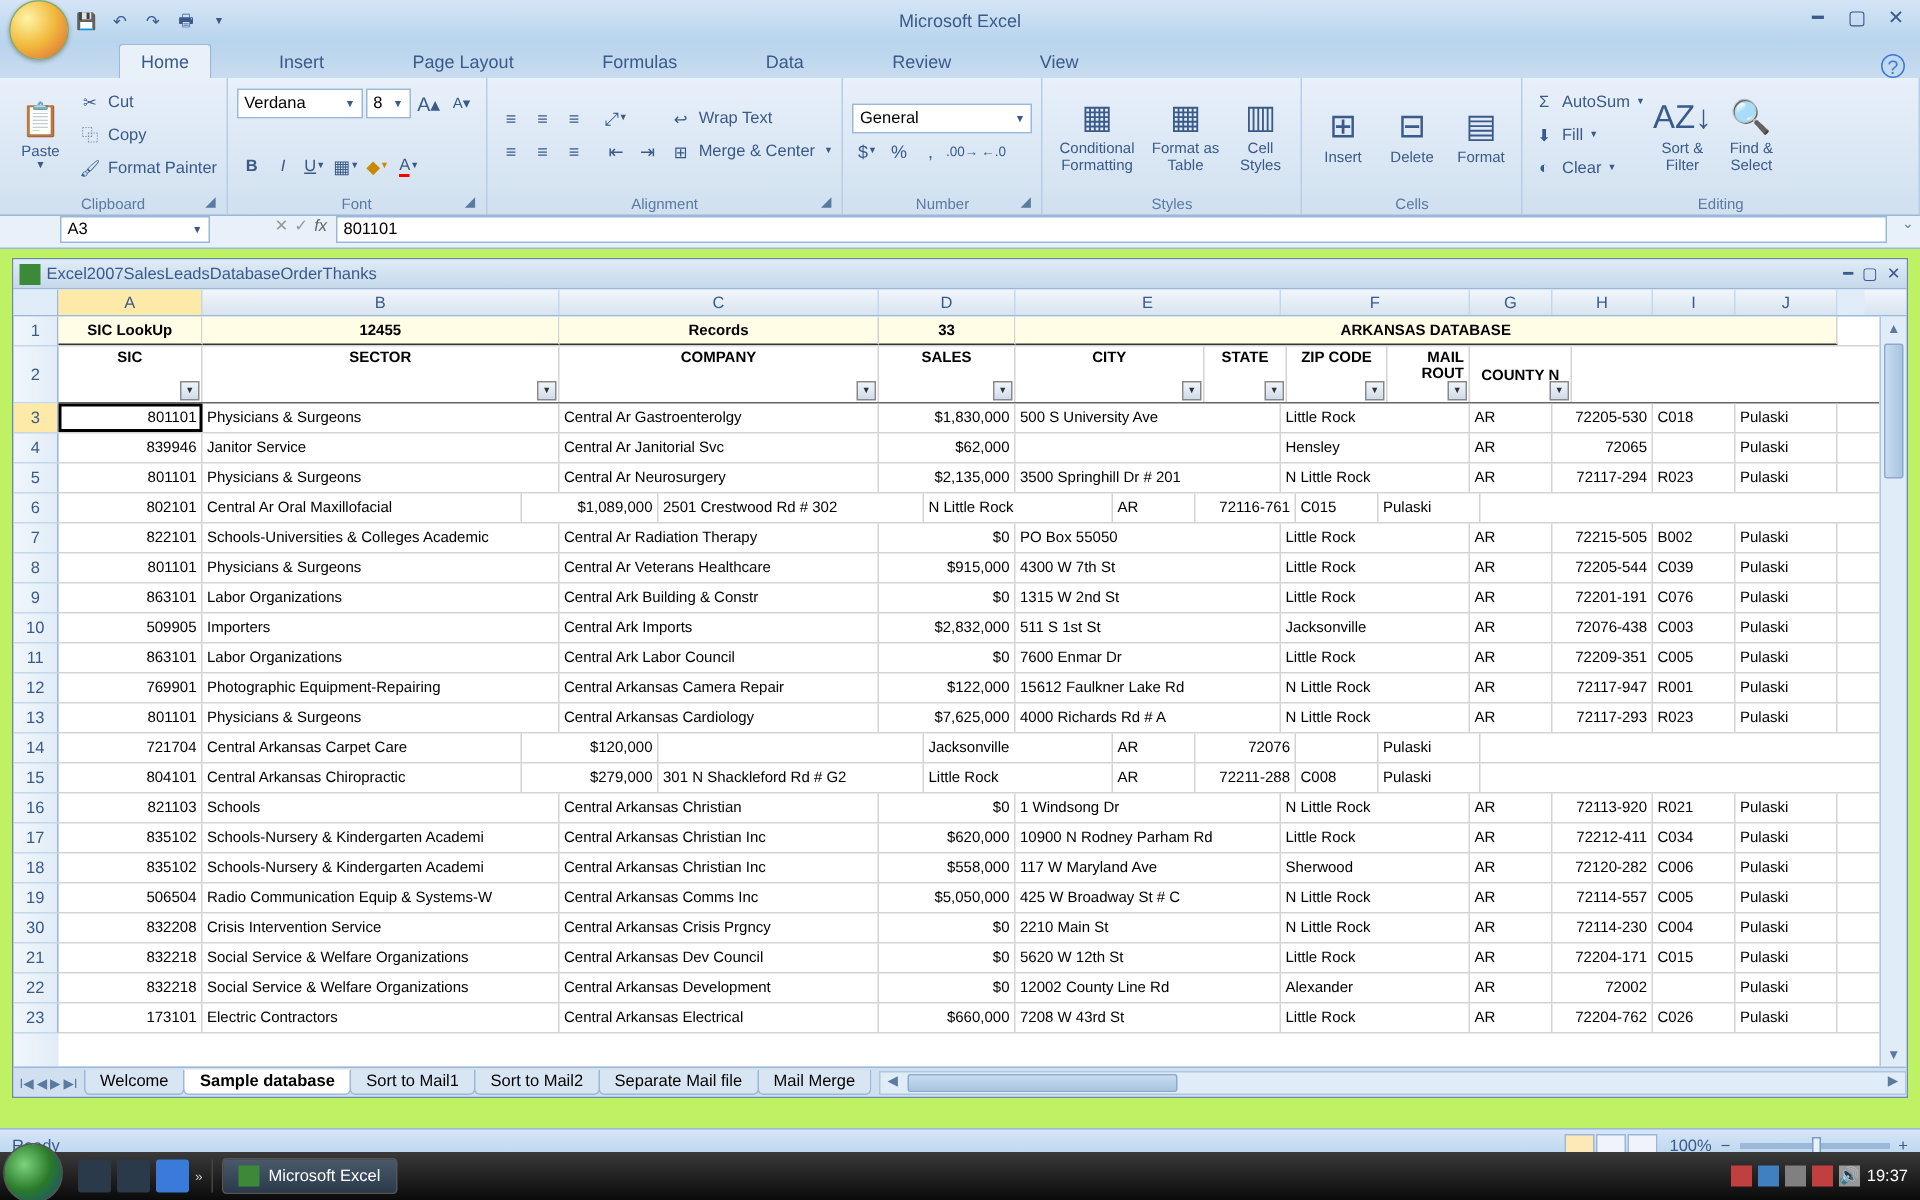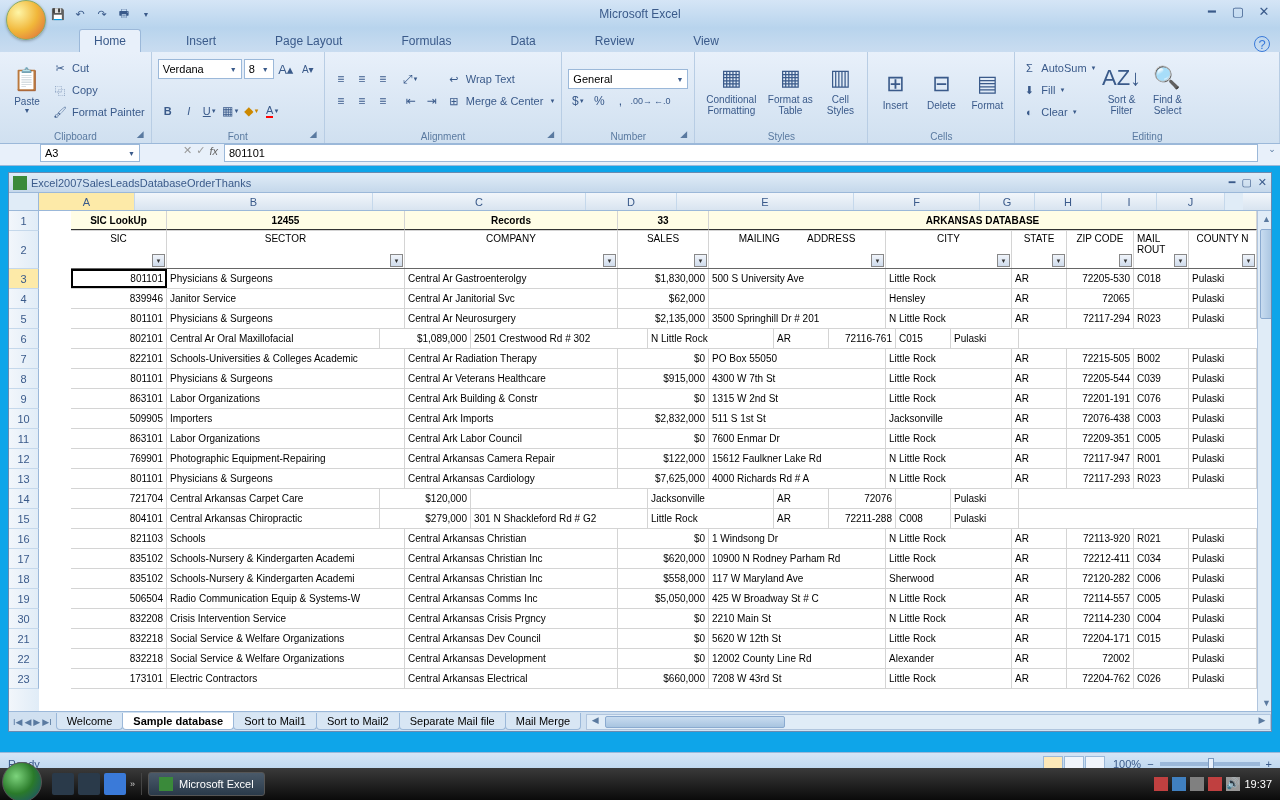--- a/index.html
+++ b/index.html
@@ -47,47 +47,47 @@
 
 .formula-bar { height: 22px; background: #e8f0fa; border-bottom: 1px solid #9bb8d9; display: flex; align-items: flex-start; }
 .name-box { width: 100px; background: white; border: 1px solid #9bb8d9; margin: 0 3px 0 40px; padding: 2px 4px; display: flex; align-items: center; }
 .name-box .dd-arrow { margin-left: auto; }
 .fx-area { display: flex; align-items: center; gap: 4px; margin-left: 40px; }
 .fx-btn { font-style: italic; color: #666; }
 .formula-input { flex: 1; background: white; border: 1px solid #9bb8d9; margin: 0 6px; padding: 2px 4px; height: 18px; }
 .expand-fb { width: 16px; font-size: 9px; color: #5a7aa0; text-align: center; }
 
 
-.doc-area { background: #0ea5e9; padding: 6px 8px; height: 586px; }
+.doc-area { background: #bef264; padding: 6px 8px; height: 586px; }
 .workbook-window { background: white; border: 1px solid #6a8ab0; height: 560px; display: flex; flex-direction: column; }
 .workbook-title { height: 20px; background: linear-gradient(to bottom, #e0ecf7, #c5d8eb); border-bottom: 1px solid #9bb8d9; display: flex; align-items: center; padding: 0 4px; color: #3a5a8a; font-size: 11px; }
 .workbook-title .xl-icon { width: 14px; height: 14px; margin-right: 4px; display:inline-block; background: #3a8a3a; }
 .wb-controls { margin-left: auto; display: flex; gap: 6px; font-size: 12px; }
 
 
 .grid-container { flex: 1; display: flex; flex-direction: column; overflow: hidden; position: relative; }
 .col-headers { display: flex; height: 18px; background: linear-gradient(to bottom, #f2f6fb, #d8e4f0); border-bottom: 1px solid #9bb8d9; flex-shrink: 0; }
 .corner { width: 30px; border-right: 1px solid #9bb8d9; background: #e0ecf7; }
 .col-header { border-right: 1px solid #c5d8eb; display: flex; align-items: center; justify-content: center; color: #3a5a8a; font-size: 11px; }
 .col-header.sel { background: #fdeaa8; }
 
 .grid-body { flex: 1; overflow: hidden; display: flex; }
 .row-headers { width: 30px; flex-shrink: 0; background: linear-gradient(to right, #f2f6fb, #e0ecf7); }
 .row-header { height: 20px; border-bottom: 1px solid #c5d8eb; border-right: 1px solid #9bb8d9; display: flex; align-items: center; justify-content: center; color: #3a5a8a; font-size: 11px; }
 .row-header.sel { background: #fdeaa8; }
 
-.cells { flex: 1; position: relative; margin-left: 32px; }
+.cells { flex: 1; position: relative; }
 .row { display: flex; height: 20px; border-bottom: 1px solid #d4d4d4; }
 .cell { border-right: 1px solid #d4d4d4; padding: 0 3px; display: flex; align-items: center; font-family: Verdana, sans-serif; font-size: 10px; overflow: hidden; white-space: nowrap; }
 .cell.right { justify-content: flex-end; }
 .cell.center { justify-content: center; }
 .cell.bold { font-weight: bold; }
 
 .row.hdr .cell { background: #fffde6; border-bottom: 1px solid #333; font-weight: bold; }
-.row.hdr2 .cell { font-weight: normal; text-align: left; justify-content: center; position: relative; }
+.row.hdr2 .cell { font-weight: bold; text-align: right; justify-content: center; position: relative; }
 .filter-btn { position: absolute; right: 1px; bottom: 1px; width: 13px; height: 13px; background: linear-gradient(#f0f4fa, #d0dcec); border: 1px solid #888; display: flex; align-items: center; justify-content: center; font-size: 6px; color: #333; }
 .active-cell { outline: 2px solid #000; outline-offset: -2px; }
 
 .vscroll { width: 18px; background: #e0ecf7; border-left: 1px solid #b0c5de; flex-shrink: 0; position: relative; }
 .vscroll .thumb { position: absolute; top: 18px; left: 2px; right: 2px; height: 90px; background: linear-gradient(to right, #c8dcf0, #a8c4e0); border: 1px solid #8aaad0; border-radius: 2px; }
 .vscroll .arrow { height: 16px; display: flex; align-items: center; justify-content: center; font-size: 9px; color: #5a7aa0; }
 
 
 .sheet-bar { height: 20px; background: #d0e0f0; display: flex; align-items: center; border-top: 1px solid #9bb8d9; flex-shrink: 0; }
 .sheet-nav { display: flex; padding: 0 4px; gap: 2px; }
@@ -417,26 +417,25 @@
               <div class="cell col-B center bold">12455</div>
               <div class="cell col-C center bold">Records</div>
               <div class="cell col-D center bold">33</div>
               <div class="cell center bold" style="width:548px">ARKANSAS DATABASE</div>
             </div>
             <div class="row hdr2" style="height: 38px; border-bottom: 1px solid rgb(102, 102, 102);">
               <div class="cell col-A" style="white-space:pre-wrap;align-items:flex-start;padding-top:2px">SIC<span class="filter-btn">▼</span></div>
               <div class="cell col-B" style="white-space:pre-wrap;align-items:flex-start;padding-top:2px">SECTOR<span class="filter-btn">▼</span></div>
               <div class="cell col-C" style="white-space:pre-wrap;align-items:flex-start;padding-top:2px">COMPANY<span class="filter-btn">▼</span></div>
               <div class="cell col-D" style="white-space:pre-wrap;align-items:flex-start;padding-top:2px">SALES<span class="filter-btn">▼</span></div>
-              <div class="cell col-E" style="white-space:pre-wrap;align-items:flex-start;padding-top:2px">MAILING          ADDRESS<span class="filter-btn">▼</span></div>
               <div class="cell col-F" style="white-space:pre-wrap;align-items:flex-start;padding-top:2px">CITY<span class="filter-btn">▼</span></div>
               <div class="cell col-G" style="white-space:pre-wrap;align-items:flex-start;padding-top:2px">STATE<span class="filter-btn">▼</span></div>
               <div class="cell col-H" style="white-space:pre-wrap;align-items:flex-start;padding-top:2px">ZIP CODE<span class="filter-btn">▼</span></div>
               <div class="cell col-I" style="white-space:pre-wrap;align-items:flex-start;padding-top:2px">MAIL ROUT<span class="filter-btn">▼</span></div>
-              <div class="cell col-J" style="white-space:pre-wrap;align-items:flex-start;padding-top:2px">COUNTY N<span class="filter-btn">▼</span></div>
+              <div class="cell col-J" style="white-space:pre-wrap;align-items:flex-start;padding-top:14px">COUNTY N<span class="filter-btn">▼</span></div>
             </div>
             <div class="row">
               <div class="cell col-A right active-cell">801101</div>
               <div class="cell col-B">Physicians &amp; Surgeons</div>
               <div class="cell col-C">Central Ar Gastroenterolgy</div>
               <div class="cell col-D right">$1,830,000</div>
               <div class="cell col-E">500 S University Ave</div>
               <div class="cell col-F">Little Rock</div>
               <div class="cell col-G">AR</div>
               <div class="cell col-H right">72205-530</div>

